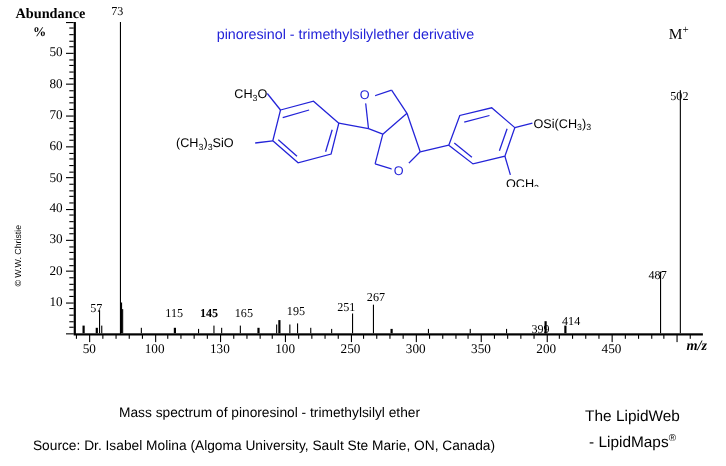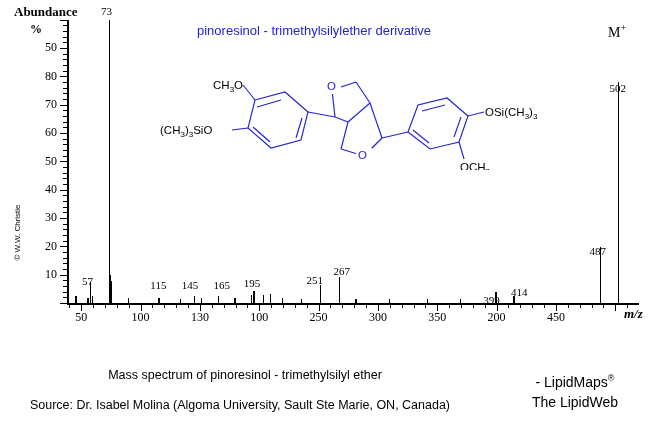--- a/index.html
+++ b/index.html
@@ -278,23 +278,23 @@
       <div class="peak" style="left: 388.602px; top: 299.248px; height: 4.2525px;"></div>
       <div class="peak" style="left: 426.577px; top: 299.248px; height: 4.2525px;"></div>
       <div class="peak" style="left: 459.805px; top: 299.248px; height: 4.2525px;"></div>
       <div class="peak" style="left: 495.407px; top: 292.16px; height: 11.34px;"></div>
       <div class="peak" style="left: 513.207px; top: 296.413px; height: 7.0875px;"></div>
       <div class="peak" style="left: 599.838px; top: 246.8px; height: 56.7px;"></div>
       <div class="peak" style="left: 617.639px; top: 82.37px; height: 221.13px;"></div>
       <div class="peak-label" style="left: 67.5477px; top: 275px;">57</div>
       <div class="peak-label" style="left: 86.5353px; top: 5px;">73</div>
       <div class="peak-label" style="left: 138.378px; top: 279px;">115</div>
-      <div class="peak-label" style="left: 169.979px; top: 279px;">145</div>
+      <div class="peak-label" style="left: 169.979px; top: 279px; font-weight: bold;">145</div>
       <div class="peak-label" style="left: 201.714px; top: 279px;">165</div>
-      <div class="peak-label" style="left: 232px; top: 277px;">195</div>
+      <div class="peak-label" style="left: 249px; top: 277px;">195</div>
       <div class="peak-label" style="left: 294.772px; top: 274px;">251</div>
       <div class="peak-label" style="left: 321.759px; top: 265px;">267</div>
       <div class="peak-label" style="left: 471.407px; top: 294px;">399</div>
       <div class="peak-label" style="left: 499.207px; top: 286px;">414</div>
       <div class="peak-label" style="left: 577.838px; top: 245px;">487</div>
       <div class="peak-label" style="left: 597.639px; top: 54px; margin-top: 28px;">502</div>
     </div>
 </div>
 
 <div class="abs" id="m-plus">M<sup>+</sup></div>
@@ -346,15 +346,15 @@
     <text x="167" y="20" fill="#2323d8">O</text>
     <text x="198" y="89" fill="#2323d8">O</text>
     <text x="325" y="46">OSi(CH<tspan font-size="8" dy="2.5">3</tspan><tspan dy="-2.5">)</tspan><tspan font-size="8" dy="2.5">3</tspan></text>
     <text x="300" y="101">OCH<tspan font-size="8" dy="2.5">3</tspan></text>
   </g>
 </svg>
 
 <div class="abs" id="caption-main">Mass spectrum of pinoresinol - trimethylsilyl ether</div>
 <div class="abs" id="caption-source">Source: Dr. Isabel Molina (Algoma University, Sault Ste Marie, ON, Canada)</div>
 <div class="abs" id="brand">
+  <div>The LipidWeb</div>
   <div><span>- LipidMaps</span><span class="reg">®</span></div>
-  <div>The LipidWeb</div>
 </div>
 
 </body></html>

